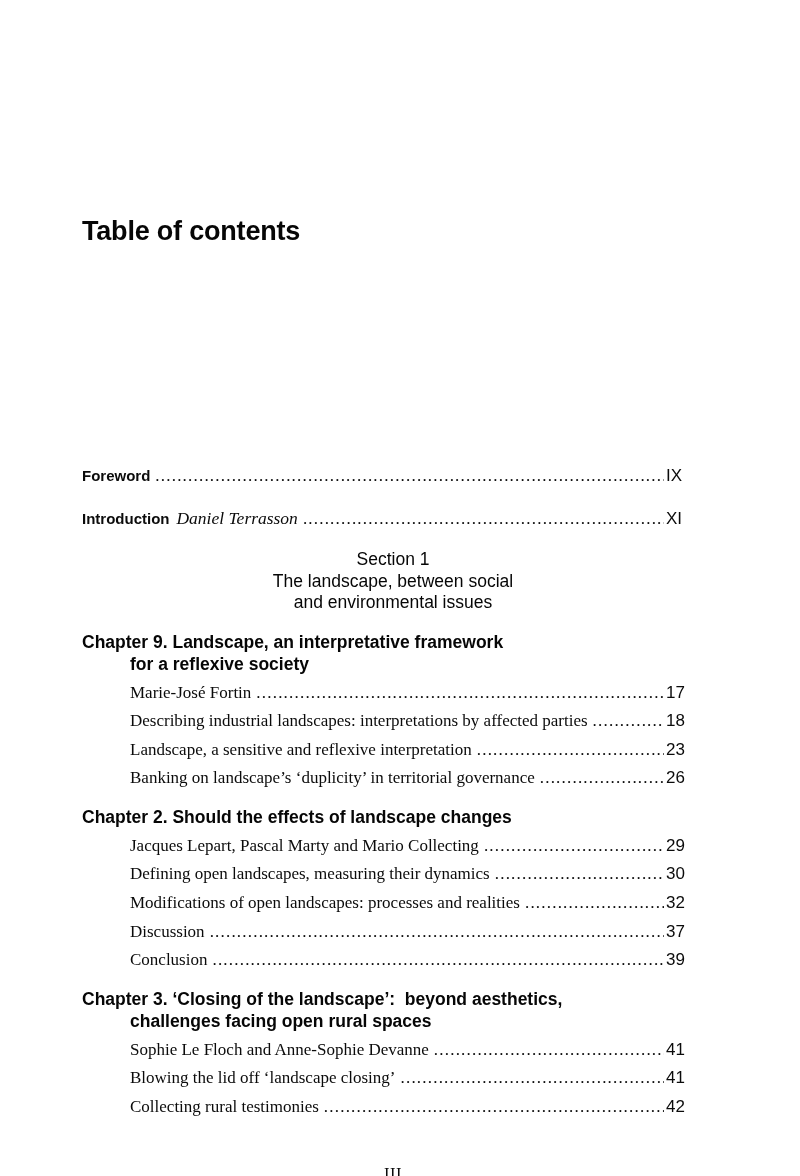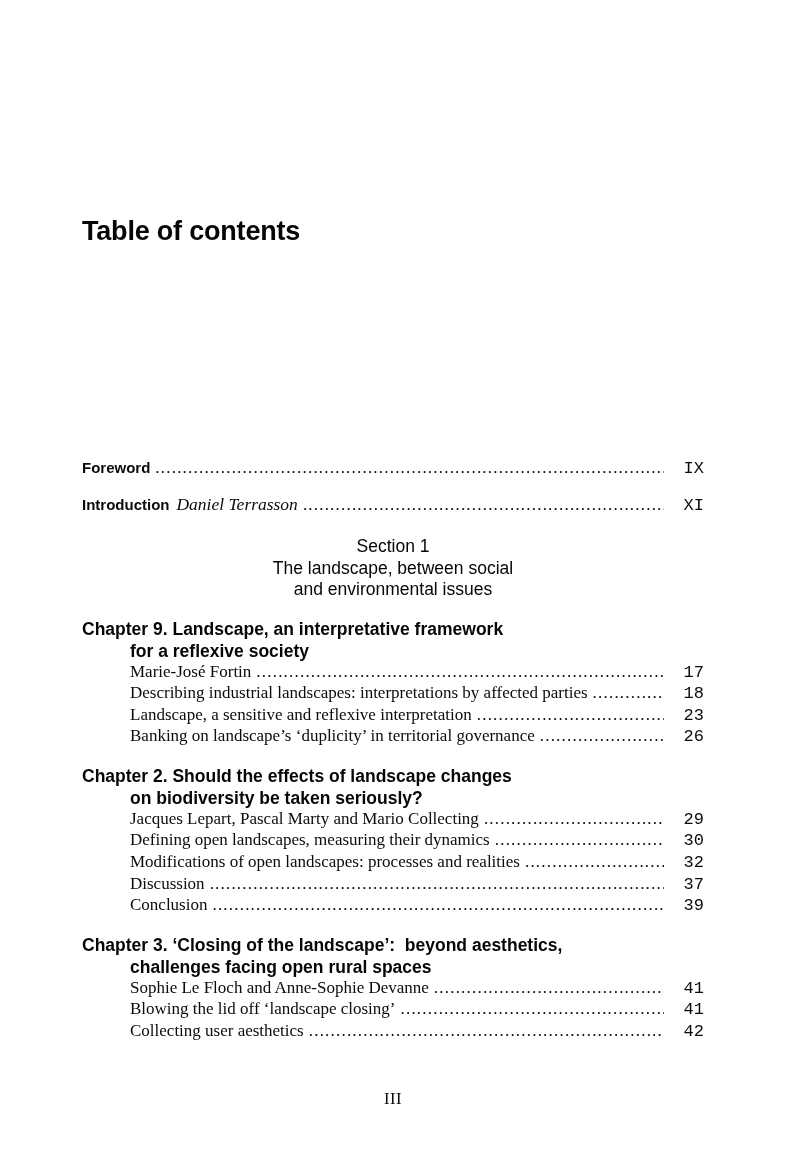--- a/index.html
+++ b/index.html
@@ -35,23 +35,24 @@
     font-family: "Liberation Serif", serif;
     font-size: 17px;
   }
   .dots::after {
     content: "......................................................................................................................................................................................";
     letter-spacing: 1.2px;
   }
   .pg {
     flex: 0 0 auto;
     width: 38px;
-    text-align: right;
-    font-family: Liberation Mono, monospace;
+    text-align: left;
+    font-family: Liberation Sans, sans-serif;
     font-size: 17px;
+    margin-top: 8px;
   }
   
   .front-matter { margin-top: 212px; }
   .fm-row { line-height: 20px; margin-bottom: 15px; }
   .fm-label {
     font-family: "Liberation Sans", sans-serif;
     font-weight: 700;
     font-size: 15px;
     white-space: nowrap;
   }
@@ -145,21 +146,20 @@
     <div class="row entry">
       <span class="entry-text">Banking on landscape’s ‘duplicity’ in territorial governance</span>
       <span class="dots"></span>
       <span class="pg">26</span>
     </div>
   </div>
 
   <div class="chapter">
     <div class="ch-title">
       <div class="ch-line1">Chapter 2. Should the effects of landscape changes</div>
-      <div class="ch-line2">on biodiversity be taken seriously?</div>
     </div>
     <div class="row entry">
       <span class="entry-text author">Jacques Lepart, Pascal Marty and Mario Collecting</span>
       <span class="dots"></span>
       <span class="pg">29</span>
     </div>
     <div class="row entry">
       <span class="entry-text">Defining open landscapes, measuring their dynamics</span>
       <span class="dots"></span>
       <span class="pg">30</span>
@@ -190,21 +190,21 @@
       <span class="entry-text author">Sophie Le Floch and Anne-Sophie Devanne</span>
       <span class="dots"></span>
       <span class="pg">41</span>
     </div>
     <div class="row entry">
       <span class="entry-text">Blowing the lid off ‘landscape closing’</span>
       <span class="dots"></span>
       <span class="pg">41</span>
     </div>
     <div class="row entry">
-      <span class="entry-text">Collecting user aesthetics</span>
+      <span class="entry-text">Collecting rural testimonies</span>
       <span class="dots"></span>
       <span class="pg">42</span>
     </div>
   </div>
 
   <div class="folio">III</div>
 
 </div>
 
 </body></html>

